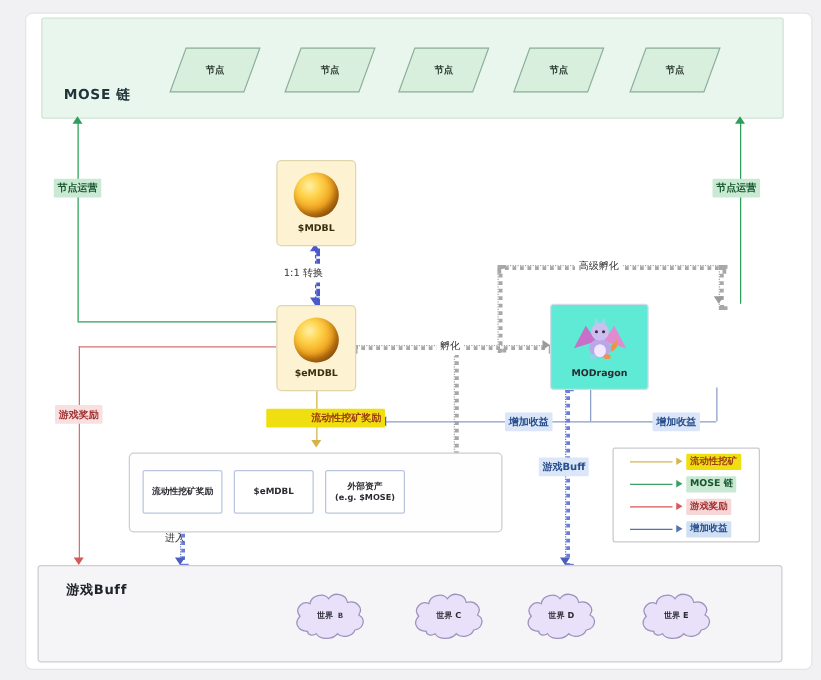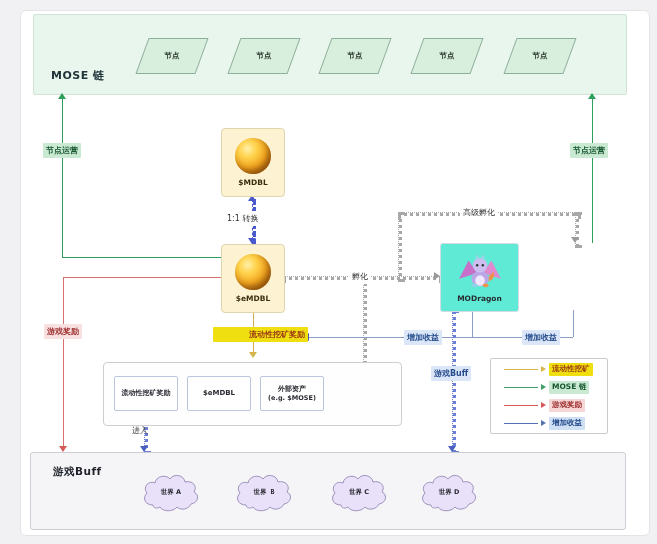--- a/index.html
+++ b/index.html
@@ -197,38 +197,38 @@
     </div>
     <div class="legend-row">
       <div class="legend-line" style="background:#5272b0;"></div>
       <div class="legend-arr" style="color:#5272b0;"></div>
       <div class="legend-badge" style="background:#cfe0f4;color:#274d8d;">增加收益</div>
     </div>
   </div>
 
   <div class="worldbox">
     <div class="wlbl">游戏Buff</div>
-    <div class="cloud" style="left:108px;">
-      <svg width="64" height="42" viewBox="0 0 64 42">
-          <path d="M14 34 C6 34 3 27 8 22 C3 16 10 9 16 12 C17 5 27 3 31 8 C35 2 45 4 46 11 C53 9 59 15 55 21 C61 24 59 32 52 33 C50 38 42 40 38 36 C34 41 24 41 21 36 C18 38 14 37 14 34 Z" fill="#e9e1f9" stroke="#9d92bd" stroke-width="1"></path>
-        </svg>
-      <span>世界 A</span>
-    </div>
     <div class="cloud" style="left:201px;font-family:Liberation Mono, monospace;">
       <svg width="64" height="42" viewBox="0 0 64 42">
           <path d="M14 34 C6 34 3 27 8 22 C3 16 10 9 16 12 C17 5 27 3 31 8 C35 2 45 4 46 11 C53 9 59 15 55 21 C61 24 59 32 52 33 C50 38 42 40 38 36 C34 41 24 41 21 36 C18 38 14 37 14 34 Z" fill="#e9e1f9" stroke="#9d92bd" stroke-width="1"></path>
         </svg>
       <span>世界 B</span>
     </div>
     <div class="cloud" style="left:296px;">
       <svg width="64" height="42" viewBox="0 0 64 42">
           <path d="M14 34 C6 34 3 27 8 22 C3 16 10 9 16 12 C17 5 27 3 31 8 C35 2 45 4 46 11 C53 9 59 15 55 21 C61 24 59 32 52 33 C50 38 42 40 38 36 C34 41 24 41 21 36 C18 38 14 37 14 34 Z" fill="#e9e1f9" stroke="#9d92bd" stroke-width="1"></path>
         </svg>
       <span>世界 C</span>
     </div>
     <div class="cloud" style="left:386px;">
       <svg width="64" height="42" viewBox="0 0 64 42">
           <path d="M14 34 C6 34 3 27 8 22 C3 16 10 9 16 12 C17 5 27 3 31 8 C35 2 45 4 46 11 C53 9 59 15 55 21 C61 24 59 32 52 33 C50 38 42 40 38 36 C34 41 24 41 21 36 C18 38 14 37 14 34 Z" fill="#e9e1f9" stroke="#9d92bd" stroke-width="1"></path>
         </svg>
       <span>世界 D</span>
     </div>
+    <div class="cloud" style="left:478px;">
+      <svg width="64" height="42" viewBox="0 0 64 42">
+          <path d="M14 34 C6 34 3 27 8 22 C3 16 10 9 16 12 C17 5 27 3 31 8 C35 2 45 4 46 11 C53 9 59 15 55 21 C61 24 59 32 52 33 C50 38 42 40 38 36 C34 41 24 41 21 36 C18 38 14 37 14 34 Z" fill="#e9e1f9" stroke="#9d92bd" stroke-width="1"></path>
+        </svg>
+      <span>世界 E</span>
+    </div>
   </div>
 </div>
 
 </body></html>

